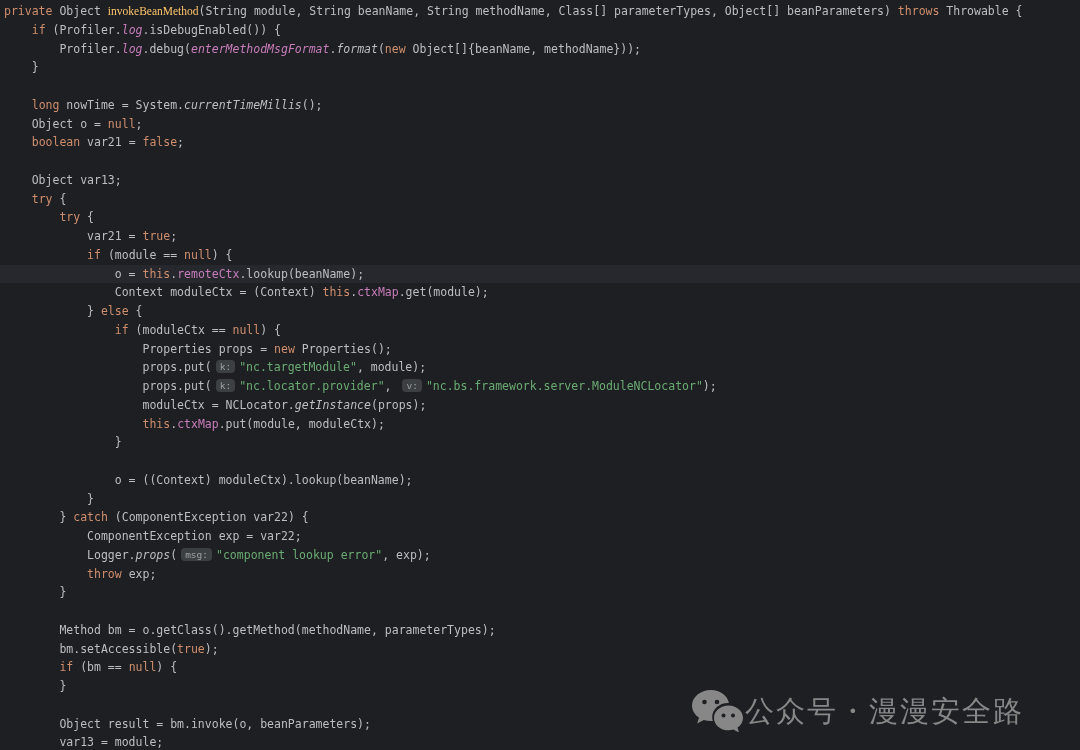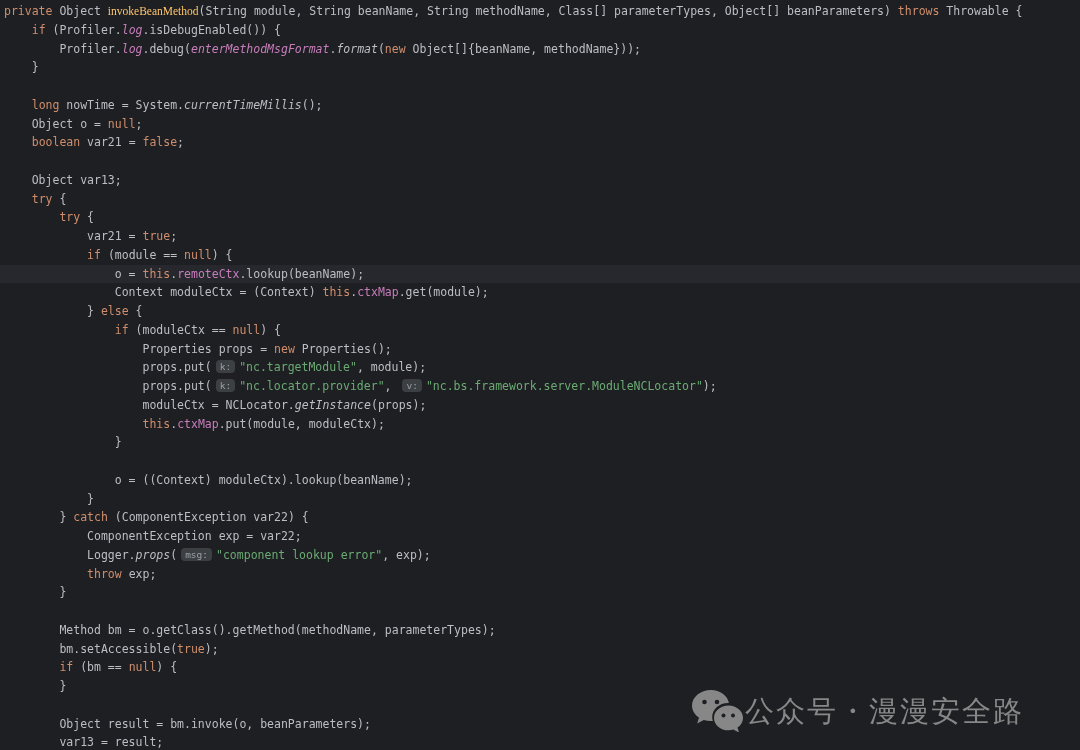--- a/index.html
+++ b/index.html
@@ -100,21 +100,21 @@
     <div class="line"><span class="tok-pl">            Logger.</span><span class="tok-sm">props</span><span class="tok-pl">(</span><span class="tok-hint">msg:</span><span class="tok-st">"component lookup error"</span><span class="tok-pl">, exp);</span></div>
     <div class="line"><span class="tok-pl">            </span><span class="tok-kw">throw</span><span class="tok-pl"> exp;</span></div>
     <div class="line"><span class="tok-pl">        }</span></div>
     <div class="line">&nbsp;</div>
     <div class="line"><span class="tok-pl">        Method bm = o.getClass().getMethod(methodName, parameterTypes);</span></div>
     <div class="line"><span class="tok-pl">        bm.setAccessible(</span><span class="tok-kw">true</span><span class="tok-pl">);</span></div>
     <div class="line"><span class="tok-pl">        </span><span class="tok-kw">if</span><span class="tok-pl"> (bm == </span><span class="tok-kw">null</span><span class="tok-pl">) {</span></div>
     <div class="line"><span class="tok-pl">        }</span></div>
     <div class="line">&nbsp;</div>
     <div class="line"><span class="tok-pl">        Object result = bm.invoke(o, beanParameters);</span></div>
-    <div class="line"><span class="tok-pl">        var13 = result;</span></div>
+    <div class="line"><span class="tok-pl">        var13 = module;</span></div>
   </div>
 
 <div class="watermark">
   <svg width="52" height="44" viewBox="0 0 52 44" aria-hidden="true">
     <g fill="#9a9a9a">
       <path d="M20 2C9.5 2 1 9 1 17.6c0 4.9 2.7 9.2 7 12l-1.8 5.9 6.6-3.5c2.2.6 4.6 1 7.2 1 .6 0 1.2 0 1.8-.1-.4-1.2-.6-2.5-.6-3.8 0-7.8 7.1-14.1 15.8-14.1h.9C36.6 7.6 29.1 2 20 2z"></path>
       <path d="M37.5 17.5c-8 0-14.5 5.6-14.5 12.4s6.5 12.4 14.5 12.4c1.7 0 3.4-.3 4.9-.7l5.6 3-1.5-5c3.4-2.3 5.5-5.8 5.5-9.7 0-6.8-6.5-12.4-14.5-12.4z"></path>
     </g>
     <g fill="#1e1f22">
       <circle cx="13.5" cy="14" r="2.3"></circle>

